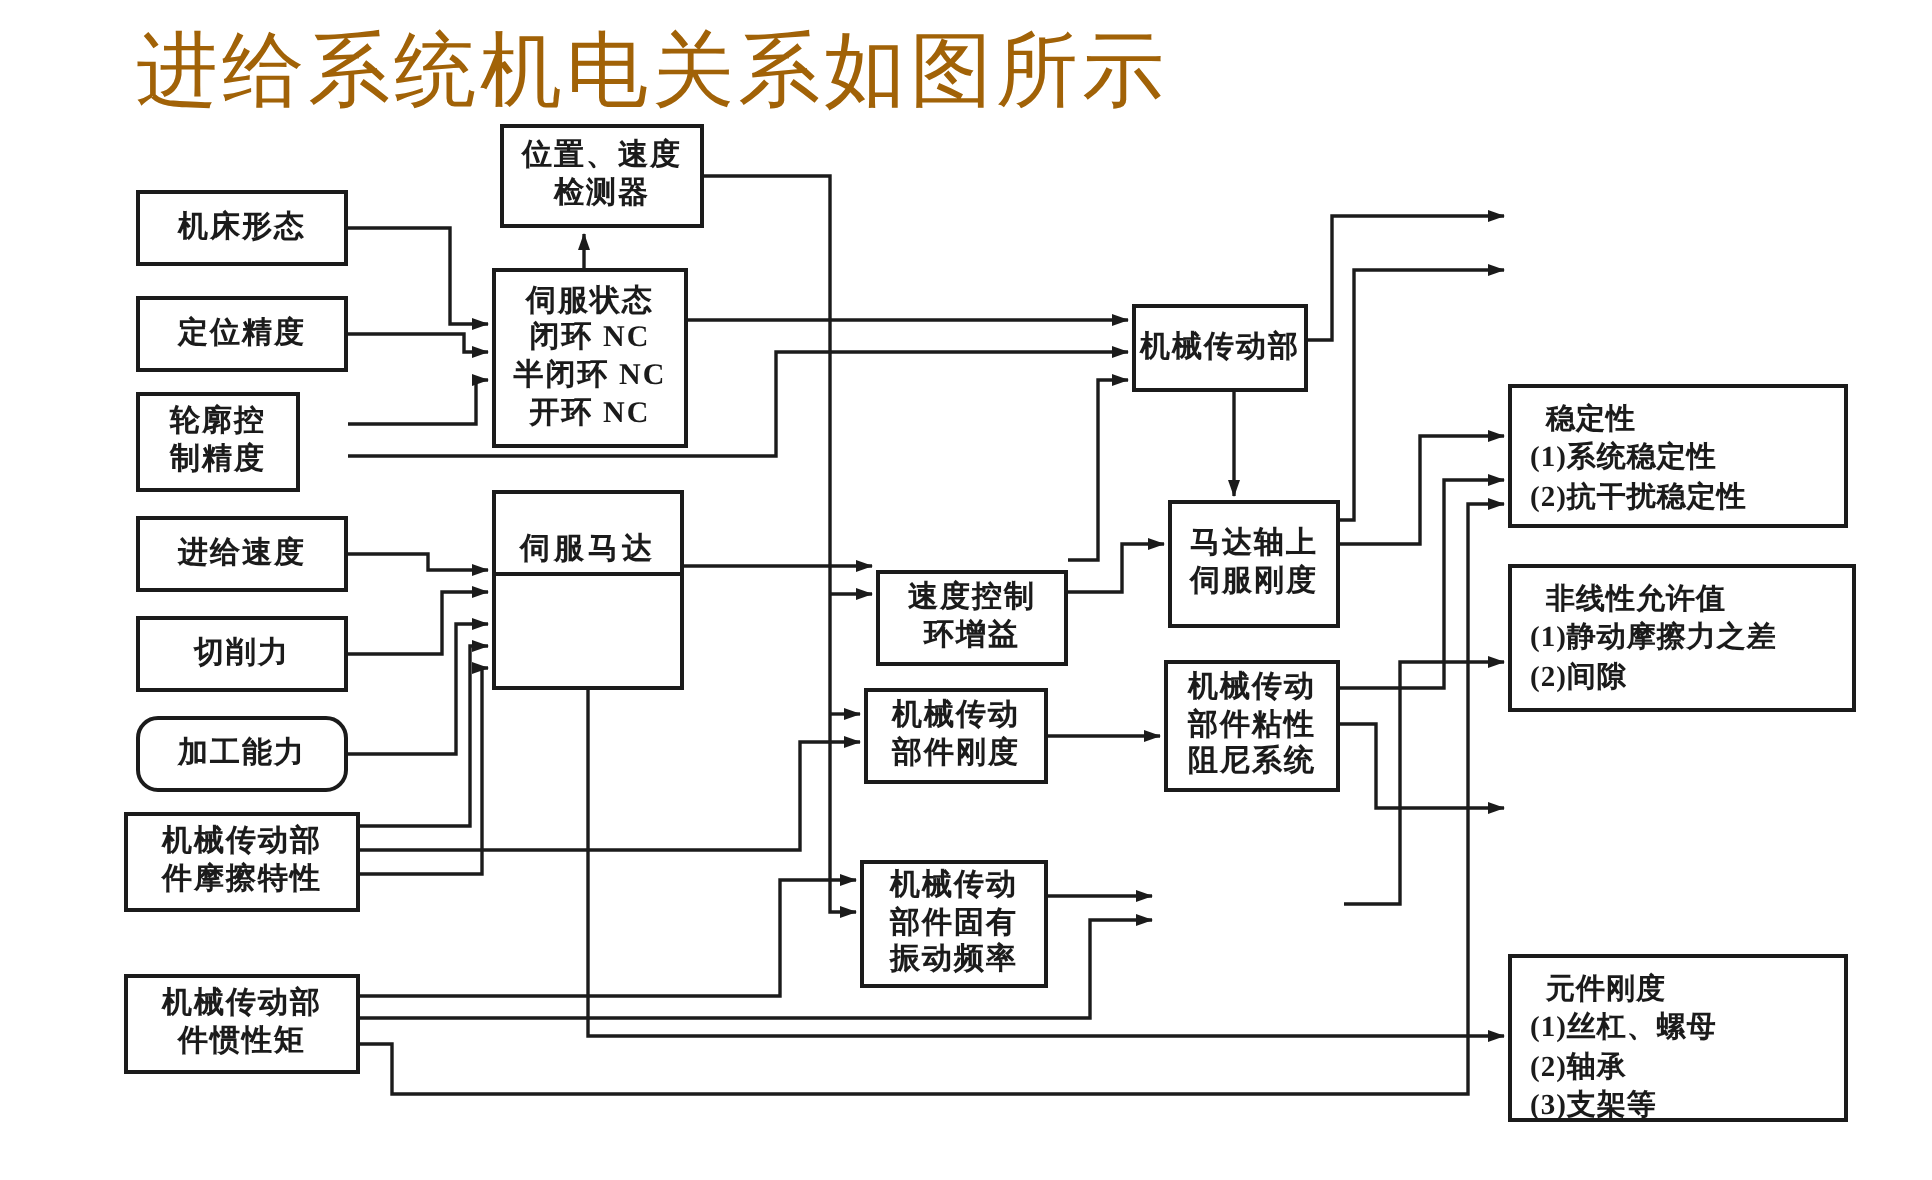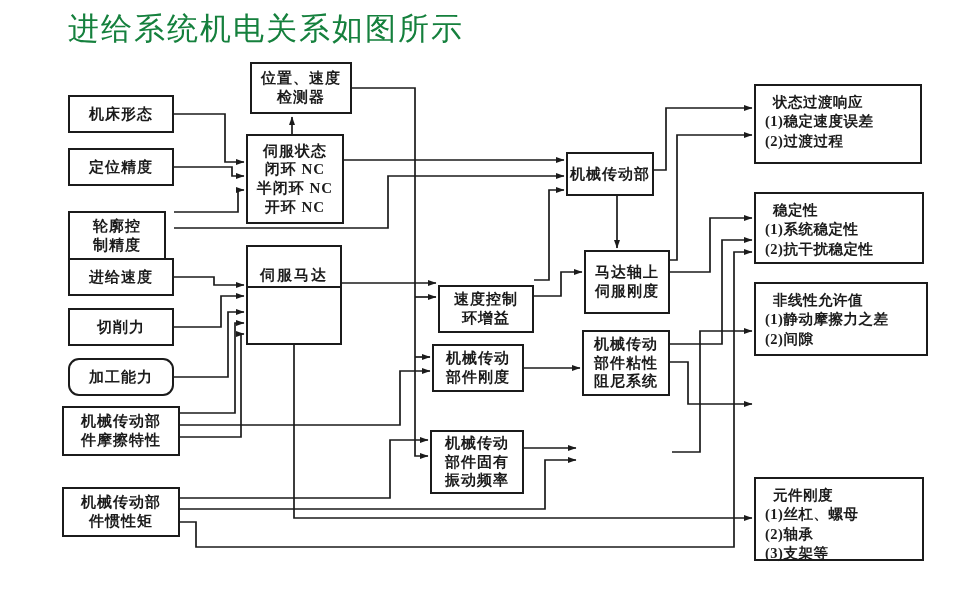--- a/index.html
+++ b/index.html
@@ -1,22 +1,22 @@
 <!DOCTYPE html>
 <html><head>
 <meta charset="utf-8">
 <style>
   html,body{margin:0;padding:0;background:#ffffff;}
   .canvas{
     position:relative;width:966px;height:590px;background:#ffffff;
     font-family:"Liberation Serif","DejaVu Serif",serif;color:#1b1b1b;overflow:hidden;
   }
   .title{
-    position:absolute;left:68px;top:8px;font-size:31px;font-weight:500;
-    letter-spacing:2px;color:#15803d;white-space:nowrap;
+    position:absolute;left:68px;top:8px;font-size:41px;font-weight:500;
+    letter-spacing:2px;color:#a16207;white-space:nowrap;
   }
   .box{
     position:absolute;border:2.4px solid #1b1b1b;background:#ffffff;
     box-sizing:border-box;font-weight:700;white-space:pre-line;
   }
   .cbox{
     display:flex;align-items:center;justify-content:center;
     text-align:center;font-size:15px;line-height:1.25;letter-spacing:1px;
   }
   .panel{
@@ -77,21 +77,21 @@
       <polyline points="670,344 722,344 722,240 752,240" marker-end="url(#arr)"></polyline>
       <polyline points="670,362 688,362 688,404 752,404" marker-end="url(#arr)"></polyline>
       <polyline points="524,368 580,368" marker-end="url(#arr)"></polyline>
       <polyline points="524,448 576,448" marker-end="url(#arr)"></polyline>
       <polyline points="672,452 700,452 700,331 752,331" marker-end="url(#arr)"></polyline>
     </g>
   </svg>
 
   <div class="box cbox" style="left:68px;top:95px;width:106px;height:38px;">机床形态</div>
   <div class="box cbox" style="left:68px;top:148px;width:106px;height:38px;">定位精度</div>
-  <div class="box cbox" style="left:68px;top:211px;width:98px;height:50px;">轮廓控
+  <div class="box cbox" style="left:68px;top:196px;width:82px;height:50px;">轮廓控
 制精度</div>
   <div class="box cbox" style="left:68px;top:258px;width:106px;height:38px;">进给速度</div>
   <div class="box cbox" style="left:68px;top:308px;width:106px;height:38px;">切削力</div>
   <div class="box cbox" style="left:68px;top:358px;width:106px;height:38px;border-radius:11px;">加工能力</div>
   <div class="box cbox" style="left:62px;top:406px;width:118px;height:50px;">机械传动部
 件摩擦特性</div>
   <div class="box cbox" style="left:62px;top:487px;width:118px;height:50px;">机械传动部
 件惯性矩</div>
 
   <div class="box cbox" style="left:250px;top:62px;width:102px;height:52px;">位置、速度
@@ -113,23 +113,20 @@
 部件固有
 振动频率</div>
 
   <div class="box cbox" style="left:566px;top:152px;width:88px;height:44px;">机械传动部</div>
   <div class="box cbox" style="left:584px;top:250px;width:86px;height:64px;text-align:center;">马达轴上
 伺服刚度</div>
   <div class="box cbox" style="left:582px;top:330px;width:88px;height:66px;">机械传动
 部件粘性
 阻尼系统</div>
 
-  <div class="box panel" style="left:754px;top:84px;width:168px;height:80px;">状态过渡响应
-(1)稳定速度误差
-(2)过渡过程</div>
   <div class="box panel" style="left:754px;top:192px;width:170px;height:72px;">稳定性
 (1)系统稳定性
 (2)抗干扰稳定性</div>
   <div class="box panel" style="left:754px;top:282px;width:174px;height:74px;">非线性允许值
 (1)静动摩擦力之差
 (2)间隙</div>
   <div class="box panel" style="left:754px;top:477px;width:170px;height:84px;">元件刚度
 (1)丝杠、螺母
 (2)轴承
 (3)支架等</div>

